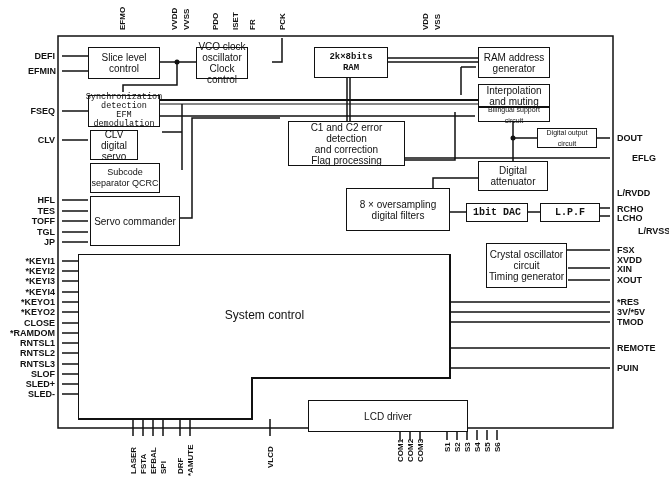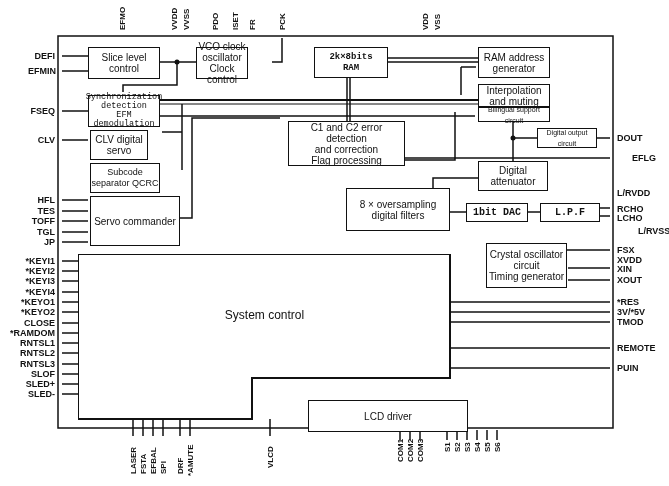--- a/index.html
+++ b/index.html
@@ -120,21 +120,21 @@
 <div class="blk bold" style="left:314px;top:47px;width:74px;height:31px;font-size:9px;">2k×8bits
 RAM</div>
 <div class="blk" style="left:478px;top:47px;width:72px;height:31px;">RAM address
 generator</div>
 <div class="blk" style="left:478px;top:84px;width:72px;height:23px;">Interpolation
 and muting</div>
 <div class="blk" style="left:478px;top:107px;width:72px;height:15px;font-size:7px;">Bilingual support circuit</div>
 <div class="blk" style="left:88px;top:95px;width:72px;height:32px;font-size:8.5px;line-height:9px;font-family:Liberation Mono, monospace;">Synchronization
 detection
 EFM demodulation</div>
-<div class="blk" style="left:90px;top:130px;width:58px;height:30px;">CLV digital
+<div class="blk" style="left:90px;top:130px;width:48px;height:30px;">CLV digital
 servo</div>
 <div class="blk" style="left:90px;top:163px;width:70px;height:30px;font-size:9px;">Subcode
 separator QCRC</div>
 <div class="blk" style="left:90px;top:196px;width:90px;height:50px;">Servo commander</div>
 <div class="blk" style="left:288px;top:121px;width:117px;height:45px;">C1 and C2 error detection
 and correction
 Flag processing</div>
 <div class="blk" style="left:537px;top:128px;width:60px;height:20px;font-size:7px;">Digital output circuit</div>
 <div class="blk" style="left:478px;top:161px;width:70px;height:30px;">Digital
 attenuator</div>

